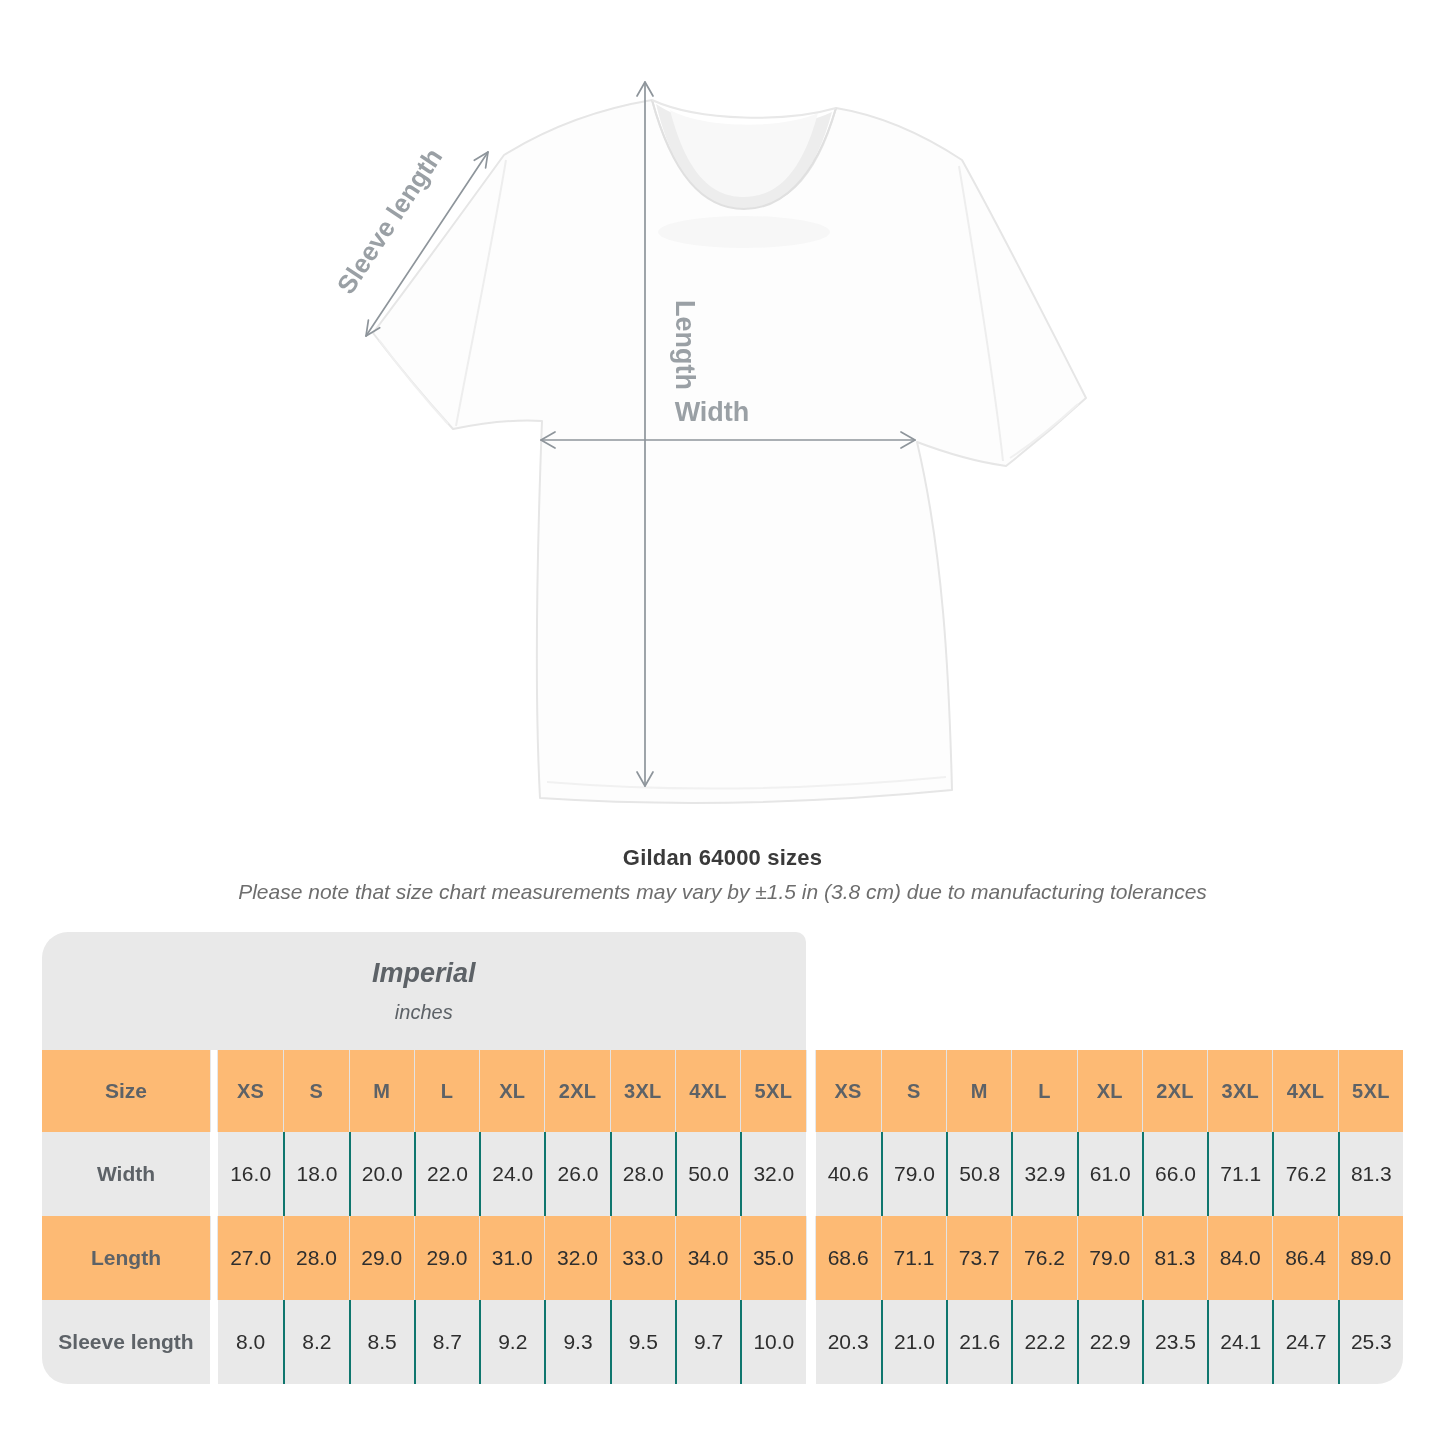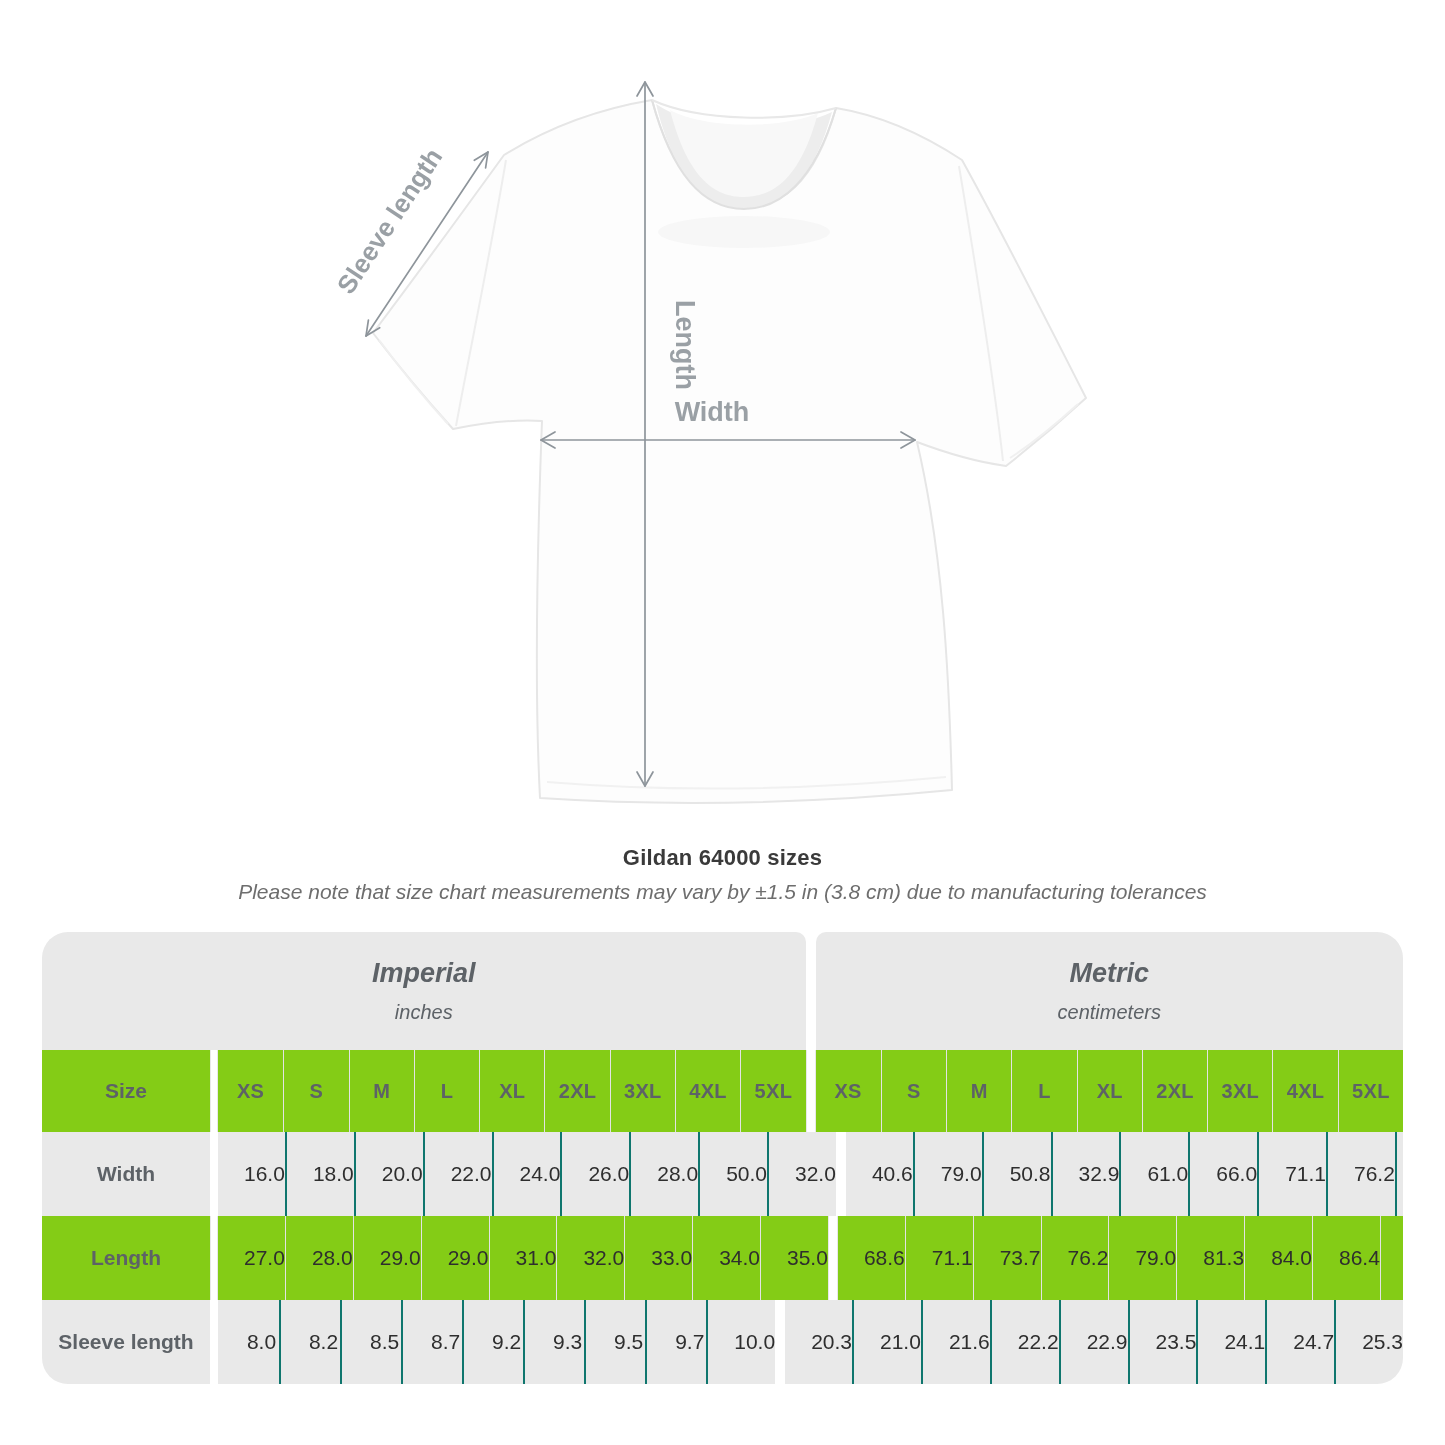--- a/index.html
+++ b/index.html
@@ -35,25 +35,25 @@
   }
   .unit-left{grid-column:1/12;border-radius:0 10px 0 0;}
   .unit-top-gap{grid-column:12/13;background:#ffffff;}
   .unit-right{grid-column:13/22;border-radius:10px 0 0 0;}
   .unit-name{font-size:27px;font-weight:bold;font-style:italic;color:#5d6267;}
   .unit-sub{font-size:20px;font-style:italic;color:#5d6267;}
 
   .cell{display:flex;align-items:center;justify-content:center;}
   .gap{background:#ffffff;}
   .trow-gray .cell{background:#e9e9e9;}
-  .trow-white .cell,.trow-size .cell{background:#84cc16;}
+  .trow-white .cell,.trow-size .cell{background:#fdba74;}
 
   .label-cell{font-weight:bold;color:#5d6267;font-size:21px;}
   .head-cell{font-weight:bold;color:#5d6267;font-size:20px;letter-spacing:.3px;}
-  .val-cell{color:#2e2e2e;font-size:21px;padding-left:26px;}
+  .val-cell{color:#2e2e2e;font-size:21px;}
 
   .trow-size .cell + .cell,
   .trow-white .cell + .cell{border-left:1px solid #e3e3e3;}
   .trow-size .gap,
   .trow-white .gap{border-left:1px solid #e8e8e8;border-right:1px solid #e8e8e8;}
   .trow-gray .cell + .cell{border-left:2px solid #0f766e;}
 </style>
 </head>
 <body>
 
@@ -115,24 +115,20 @@
 <h1 class="page-title">Gildan 64000 sizes</h1>
 <div class="page-subtitle">Please note that size chart measurements may vary by ±1.5 in (3.8 cm) due to manufacturing tolerances</div>
 
 <div class="size-table">
   <div class="trow trow-units">
     <div class="unit-cell unit-left">
       <div class="unit-name">Imperial</div>
       <div class="unit-sub">inches</div>
     </div>
     <div class="gap unit-top-gap"></div>
-    <div class="unit-cell unit-right">
-      <div class="unit-name">Metric</div>
-      <div class="unit-sub">centimeters</div>
-    </div>
   </div>
   <div class="trow trow-size">
       <div class="cell label-cell">Size</div>
       <div class="gap"></div>
       <div class="cell head-cell">XS</div>
       <div class="cell head-cell">S</div>
       <div class="cell head-cell">M</div>
       <div class="cell head-cell">L</div>
       <div class="cell head-cell">XL</div>
       <div class="cell head-cell">2XL</div>

